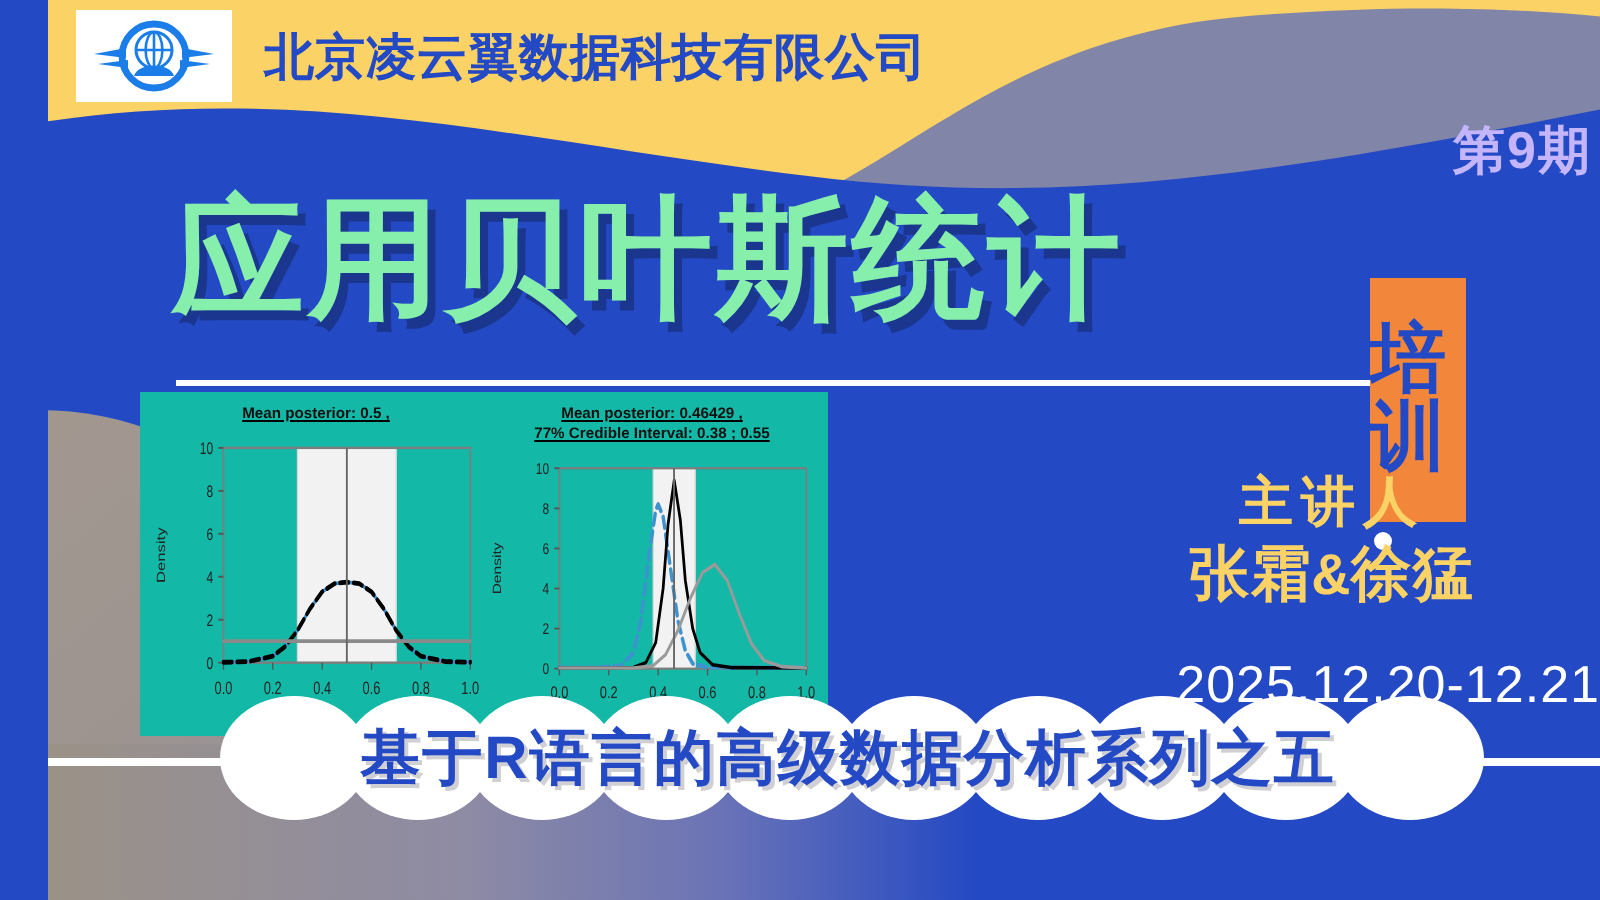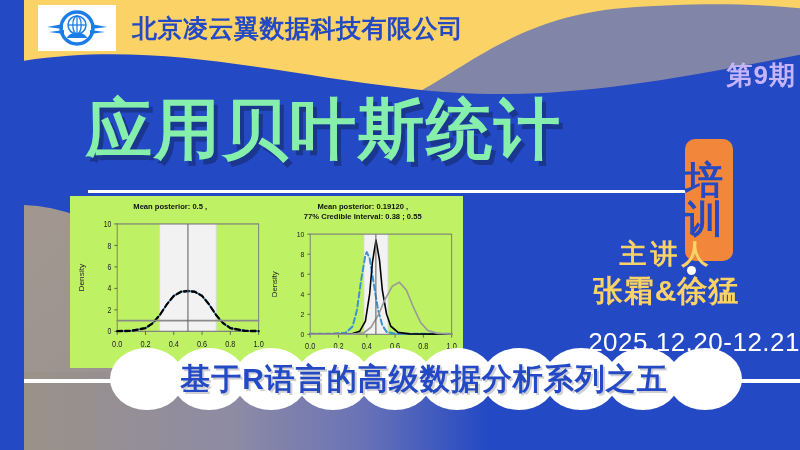--- a/index.html
+++ b/index.html
@@ -81,60 +81,61 @@
     position:absolute; left:64px; top:190px;
     width:604px; height:3px;
     background:#ffffff;
   }
 
   
   .training-badge {
     position:absolute; left:661px; top:139px;
     width:48px; height:122px;
     background:#f2873c;
-    border-radius:10px;
+    border-radius:0;
     display:flex; flex-direction:column;
     align-items:center; justify-content:center;
     color:#2449c4;
     font-size:38px; font-weight:700;
     line-height:1.02;
     letter-spacing:0;
   }
   .badge-dot {
     position:absolute; left:663px; top:266px;
     width:9px; height:9px; border-radius:50%;
     background:#ffffff;
   }
 
   
   .speaker-block {
     position:absolute; right:28px; top:238px;
-    text-align:center; width:260px;
+    text-align:center; width:260px;font-family:Liberation Mono, monospace;
   }
   .speaker-role {
     color:#fbd265; font-size:27px; font-weight:700;
     letter-spacing:4px; line-height:1.2;
   }
   .speaker-names {
     color:#fbd265; font-size:30px; font-weight:700;
     letter-spacing:1px; line-height:1.25; margin-top:2px;
   }
   .course-date {
     position:absolute; right:24px; top:327px;
     color:#ffffff; font-size:26px; font-weight:400;
     letter-spacing:0.5px;
   }
 
   
   .chart-card {
     position:absolute; left:46px; top:196px;
-    width:393px; height:172px;
-    background:#bef264;
+    width:344px; height:172px;
+    background:#14b8a6;
     display:flex;
     padding:3px 4px;
+    text-decoration:underline;
   }
   .chart-panel { flex:1 1 50%; display:flex; flex-direction:column; min-width:0; }
   .chart-title {
     text-align:center;
     font-size:7.6px; font-weight:700; color:#111;
     line-height:1.35;
     padding-top:3px;
     font-family:"Liberation Sans", sans-serif;
   }
   .chart-body { flex:1 1 auto; position:relative; }
@@ -258,21 +259,21 @@
             <polyline points="44,99.82 58.4,99.55 72.8,97.3 80,93.25 87.19999999999999,86.5 94.4,77.5 101.6,70.30000000000001 108.8,66.88 116,66.25 123.2,66.88 130.39999999999998,70.30000000000001 137.60000000000002,77.5 144.8,86.5 152,93.25 159.2,97.3 173.6,99.55 188,99.82" fill="none" stroke="#3d92d0" stroke-width="1.6" stroke-linejoin="round" stroke-linecap="round"></polyline>
             <polyline points="44,99.82 58.4,99.55 72.8,97.3 80,93.25 87.19999999999999,86.5 94.4,77.5 101.6,70.30000000000001 108.8,66.88 116,66.25 123.2,66.88 130.39999999999998,70.30000000000001 137.60000000000002,77.5 144.8,86.5 152,93.25 159.2,97.3 173.6,99.55 188,99.82" fill="none" stroke="#000000" stroke-width="2" stroke-linejoin="round" stroke-linecap="round" stroke-dasharray="5,3"></polyline>
             <polyline points="44,91 188,91" fill="none" stroke="#8a8a8a" stroke-width="1.6" stroke-linejoin="round" stroke-linecap="round"></polyline>
             <line x1="116" y1="10" x2="116" y2="100" stroke="#666" stroke-width="1.1"></line>
           </svg>
       </div>
     </div>
 
     <div class="chart-panel">
       <div class="chart-title">
-        <div>Mean posterior: 0.19120 ,</div>
+        <div>Mean posterior: 0.46429 ,</div>
         <div>77% Credible Interval: 0.38 ; 0.55</div>
       </div>
       <div class="chart-body">
         <svg class="chart-svg" id="svg-chart-1" viewBox="0 0 196 128" preserveAspectRatio="none">
             <rect x="98.72" y="10" width="24.480000000000004" height="90" fill="#f2f2f2"></rect>
             <line x1="98.72" y1="10" x2="98.72" y2="100" stroke="#d8d8d8" stroke-width="0.8"></line>
             <line x1="123.2" y1="10" x2="123.2" y2="100" stroke="#d8d8d8" stroke-width="0.8"></line>
             <rect x="44" y="10" width="144" height="90" fill="none" stroke="#7d7d7d" stroke-width="1"></rect>
             <line x1="41" y1="100" x2="44" y2="100" stroke="#555" stroke-width="0.8"></line>
             <text x="38" y="102.6" text-anchor="end" font-size="7" fill="#222" font-family="Liberation Sans, sans-serif">0</text>

